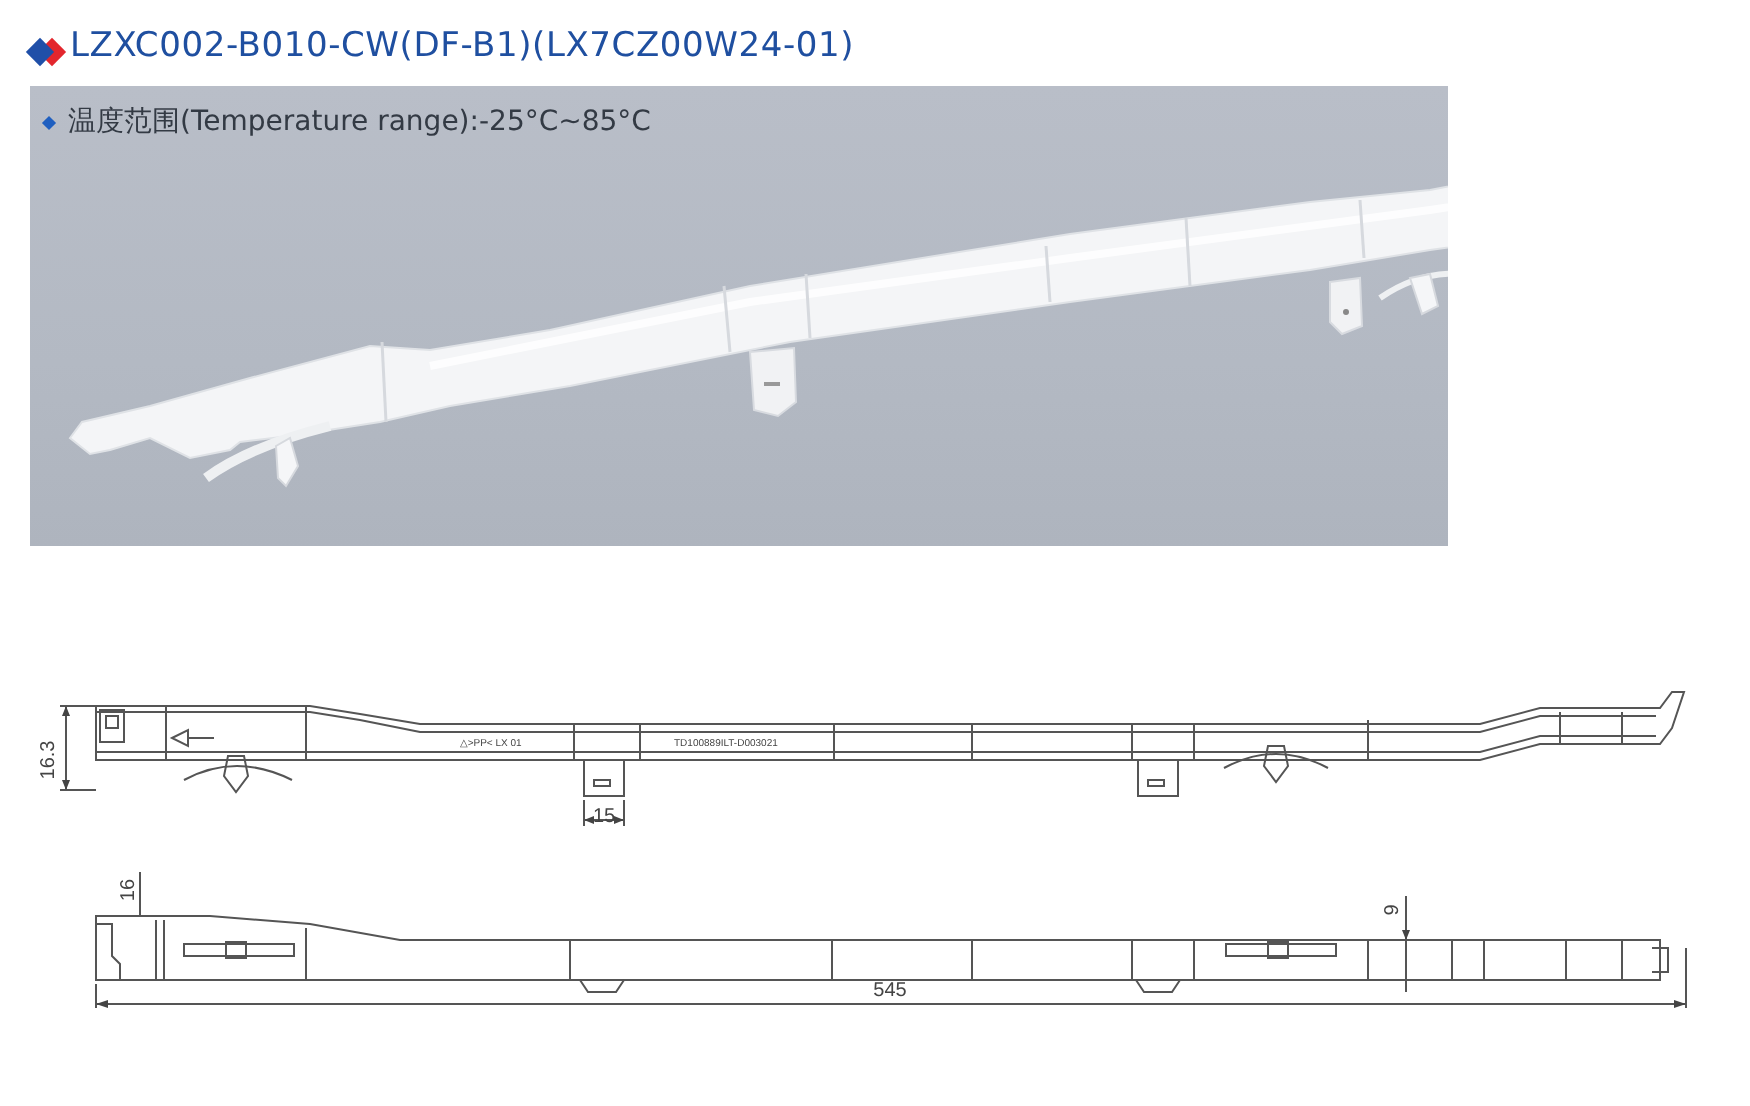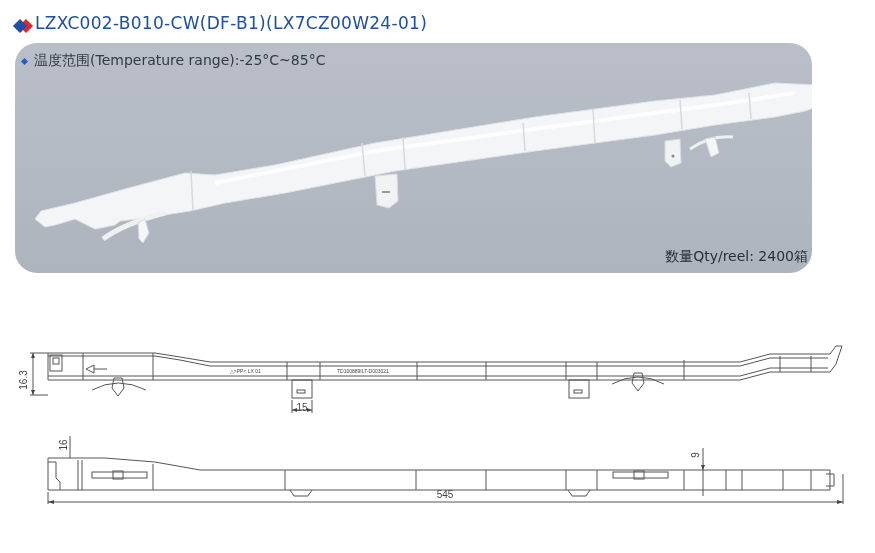--- a/index.html
+++ b/index.html
@@ -4,21 +4,21 @@
 <style>
   html,body{margin:0;padding:0;background:#fff;}
   body{width:875px;height:553px;position:relative;overflow:hidden;font-family:"DejaVu Sans","Liberation Sans",sans-serif;}
   .title{position:absolute;left:14px;top:9px;height:24px;display:flex;align-items:flex-end;gap:1px;}
   .title .logo{width:20px;height:14px;position:relative;}
   .title .logo i{position:absolute;top:2px;width:10px;height:10px;transform:rotate(45deg);}
   .title .logo i.b{left:1px;background:#1f4fa8;}
   .title .logo i.r{left:7px;background:#e3262d;z-index:0;}
   .title .logo i.b{z-index:1;}
   .title .text{color:#1f4fa0;font-size:17px;letter-spacing:0.3px;}
-  .panel{position:absolute;left:15px;top:43px;width:797px;height:230px;background:linear-gradient(180deg,#b9bec8 0%,#b3b9c3 60%,#aeb4be 100%);overflow:hidden;border-radius:22px;}
+  .panel{position:absolute;left:15px;top:43px;width:709px;height:230px;background:linear-gradient(180deg,#b9bec8 0%,#b3b9c3 60%,#aeb4be 100%);overflow:hidden;}
   .spec{position:absolute;left:7px;font-size:14px;color:#333a44;display:flex;align-items:center;gap:4px;}
   .spec .dot{width:5px;height:5px;background:#1f5fc0;transform:rotate(45deg);margin-right:3px;}
   .spec1{top:9px;} .spec2{top:29px;}
   .qty{position:absolute;right:4px;bottom:7px;font-size:14px;color:#2a2f36;}
   .photo{position:absolute;left:0;top:0;}
   .drawing{position:absolute;left:0;top:0;}
   .dimtext{font-family:"Liberation Sans",sans-serif;font-size:10px;fill:#444;}
 </style>
 </head>
 <body>
@@ -57,21 +57,20 @@
     <path d="M123,180 L130,176 L134,190 L128,200 L124,196 Z" fill="#f5f6f8" stroke="#d6d9de"></path>
     <path d="M675,106 Q695,92 718,94" stroke="#eef0f2" stroke-width="3" fill="none"></path>
     <path d="M690,96 L700,94 L704,110 L696,114 Z" fill="#f5f6f8" stroke="#d6d9de"></path>
 
     <path d="M808,42 L812,30 L818,28 L818,40 L815,52" fill="#f2f3f5" stroke="#d8dbe0"></path>
   </svg>
   <div class="spec spec1">
     <span class="dot"></span>
     <span>温度范围(Temperature range):-25°C~85°C</span>
   </div>
-  <div class="qty">数量Qty/reel:  2400箱</div>
 </div>
 
 <svg class="drawing" width="875" height="553">
   <g stroke="#555" stroke-width="1" fill="none">
 
     <line x1="30" y1="353" x2="48" y2="353"></line>
     <line x1="30" y1="395" x2="48" y2="395"></line>
     <line x1="33" y1="353" x2="33" y2="395"></line>
 
     <path d="M48,353 L155,353 L180,357 L210,362 L560,362 L740,362 L770,354 L830,354 L836,346 L842,346 L836,364 L830,372 L770,372 L740,380 L560,380 L280,380 L150,380 L88,380 L48,380 Z"></path>

